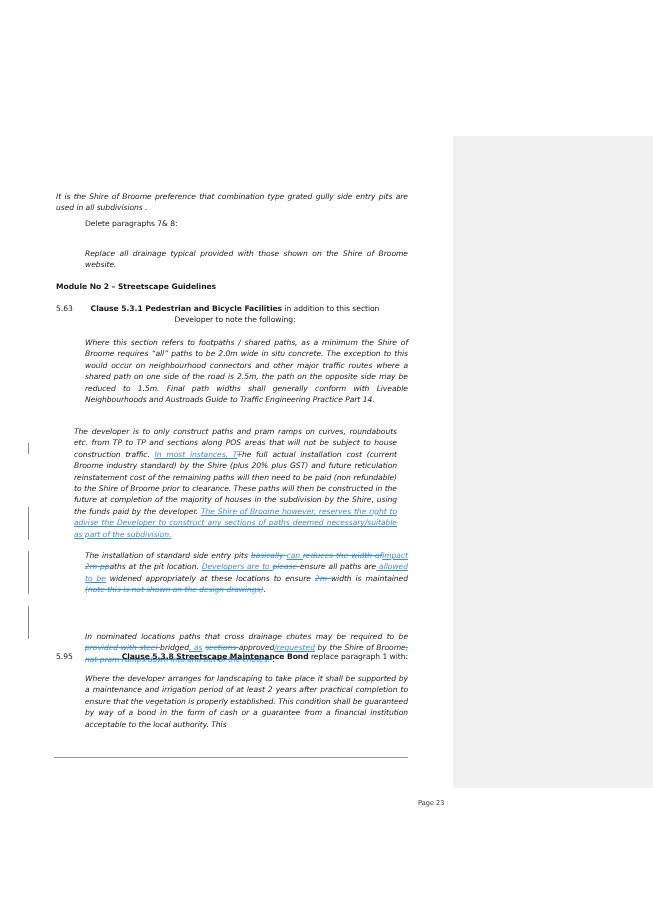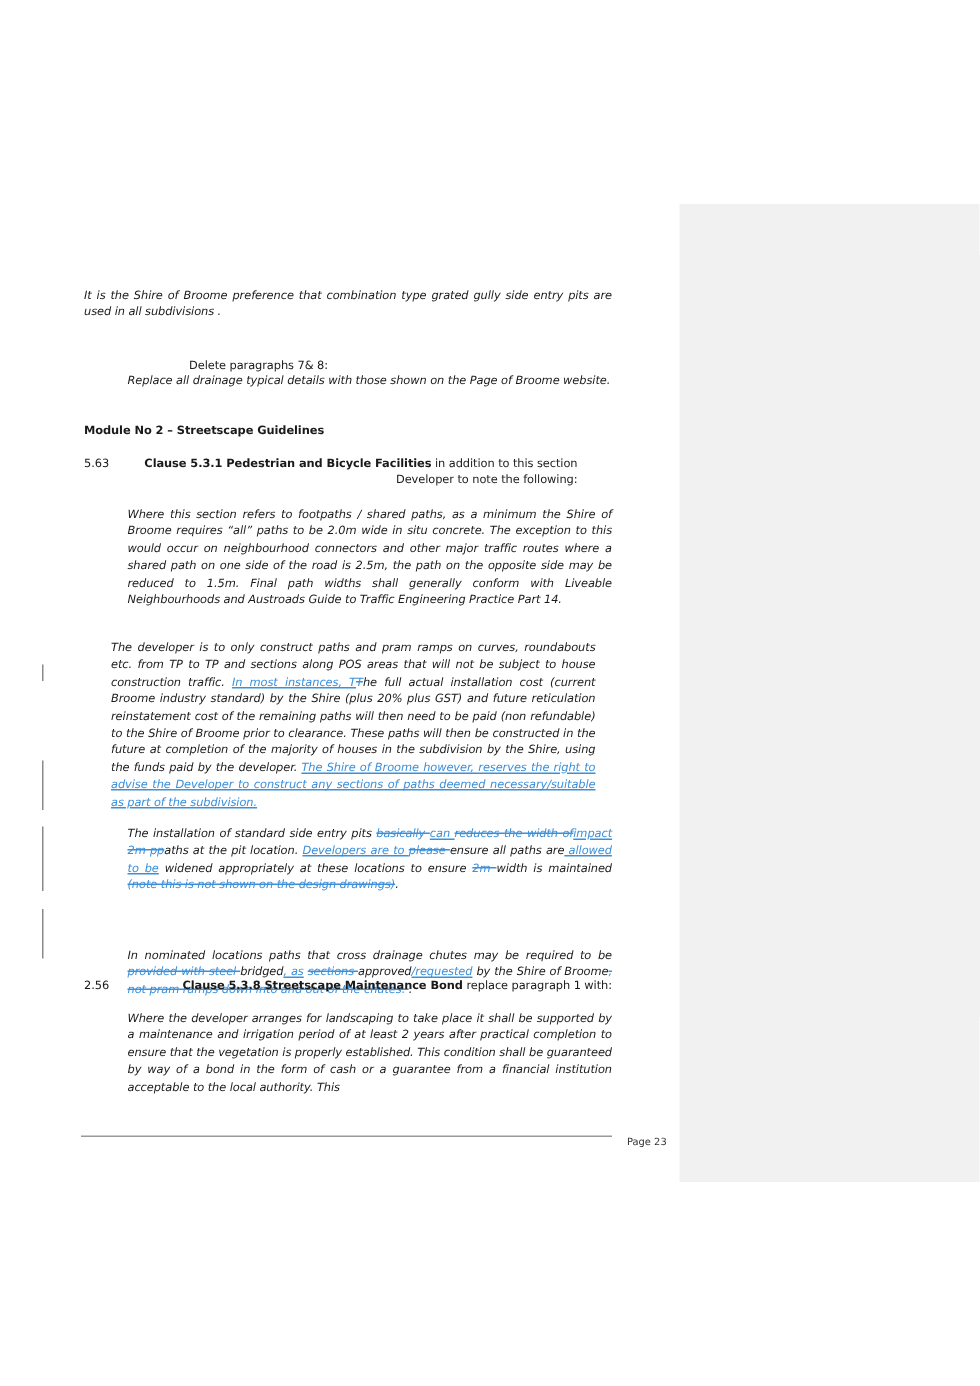--- a/index.html
+++ b/index.html
@@ -25,58 +25,58 @@
   .ins { color: #3c8fd8; text-decoration: underline; }
   .del { color: #3c8fd8; text-decoration: line-through; }
   .num { position: absolute; font-size: 7.6px; line-height: 11.4px; }
   .change-bar {
     position: absolute; left: 28px; width: 1px; background: #8a8a8a;
   }
   .footer-rule {
     position: absolute; left: 54px; top: 757px; width: 354px; height: 1px; background: #9a9a9a;
   }
   .page-num {
-    position: absolute; left: 418px; top: 757px; font-size: 6.6px; color: #333;
+    position: absolute; left: 418px; top: 799px; font-size: 6.6px; color: #333;
   }
 </style>
 </head>
 <body>
 
 <div class="markup-pane"></div>
 
 <div class="page-body">
 
   <div class="txt it" style="left:56px; top:191px; width:352px;">It is the Shire of Broome preference that combination type grated gully side  entry pits are used in all subdivisions .</div>
 
-  <div class="txt" style="left:85px; top:238px; width:323px;margin-left:41px;">Delete paragraphs 7&amp; 8:</div>
+  <div class="txt" style="left:85px; top:218px; width:323px;">Delete paragraphs 7&amp; 8:</div>
 
-  <div class="txt it" style="left:85px; top:248px; width:323px;">Replace all drainage typical details with those shown on the Page of Broome website.</div>
+  <div class="txt it" style="left:85px; top:248px; width:323px;">Replace all drainage typical provided with those shown on the Shire of Broome website.</div>
 
   <div class="txt b" style="left:56px; top:281px; width:352px;">Module No 2 – Streetscape Guidelines</div>
 
   <div class="num" style="left:56px; top:303px;">5.63</div>
-  <div class="txt" style="left:85px; top:303px; width:300px; text-align:right;">
+  <div class="txt" style="left:85px; top:303px; width:300px; text-align:center;">
     <span class="b">Clause 5.3.1 Pedestrian and Bicycle Facilities</span><span> in addition to this section Developer to note the following:</span>
   </div>
 
   <div class="txt it" style="left:85px; top:337px; width:323px;">Where this section refers to footpaths / shared paths, as a minimum the Shire of Broome requires “all” paths to be 2.0m wide in situ concrete. The exception to this would occur on neighbourhood connectors  and other major traffic routes where a shared path on one side of the road is 2.5m, the path on the opposite side may be  reduced to 1.5m. Final path widths shall generally conform with Liveable Neighbourhoods and Austroads Guide to Traffic Engineering Practice Part 14.</div>
 
   <div class="txt it" style="left:74px; top:426px; width:323px;">
     <span>The developer is to only construct paths and pram ramps on curves, roundabouts etc. from TP to TP and sections along POS areas that will not be subject to house construction traffic. </span><span class="ins">In most instances, T</span><span class="del">T</span><span>he full actual installation cost (current Broome industry standard) by the Shire (plus 20% plus GST) and future reticulation reinstatement cost of the remaining paths will then need to be paid (non refundable) to the Shire of Broome prior to clearance. These paths will then be constructed in the future at completion of the majority of houses in the subdivision by the Shire, using the funds paid by the developer. </span><span class="ins">The Shire of Broome however, reserves the right to advise the Developer to construct any sections of paths deemed necessary/suitable as part of the subdivision.</span>
   </div>
 
   <div class="txt it" style="left:85px; top:550px; width:323px;">
     <span>The installation of standard side entry pits </span><span class="del">basically </span><span class="ins">can </span><span class="del">reduces the width of</span><span class="ins">impact</span><span> </span><span class="del">2m pp</span><span>aths at the pit location. </span><span class="ins">Developers are to </span><span class="del">please </span><span>ensure all paths are</span><span class="ins"> allowed to be</span><span> widened appropriately at these locations to ensure </span><span class="del">2m </span><span> width is maintained</span><span class="del"> (note this is not shown on the design drawings)</span><span>.</span>
   </div>
 
   <div class="txt it" style="left:85px; top:631px; width:323px;">
     <span>In nominated locations paths that cross drainage chutes may be required to be </span><span class="del">provided with steel </span><span>bridged</span><span class="ins">, as</span><span> </span><span class="del">sections </span><span>approved</span><span class="ins">/requested</span><span> by the Shire of Broome</span><span class="del">, not pram ramps down into and out of the chutes. </span><span>.</span>
   </div>
 
-  <div class="num" style="left:56px; top:651px;">2.56</div>
+  <div class="num" style="left:56px; top:651px;">5.95</div>
   <div class="txt" style="left:85px; top:651px; width:323px; text-align:right;">
     <span class="b">Clause 5.3.8 Streetscape Maintenance Bond</span><span> replace paragraph 1 with:</span>
   </div>
 
   <div class="txt it" style="left:85px; top:673px; width:323px;">Where the developer arranges for landscaping to take place it shall be supported by a maintenance and irrigation period of at least 2 years after practical completion to ensure that the vegetation is properly established. This condition shall be guaranteed by way of a bond in the form of cash or a guarantee from a financial institution acceptable to the local authority. This</div>
 
   <div class="change-bar" style="top:443px; height:11px;"></div>
   <div class="change-bar" style="top:507px; height:33px;"></div>
   <div class="change-bar" style="top:551px; height:43px;"></div>
   <div class="change-bar" style="top:606px; height:33px;"></div>

